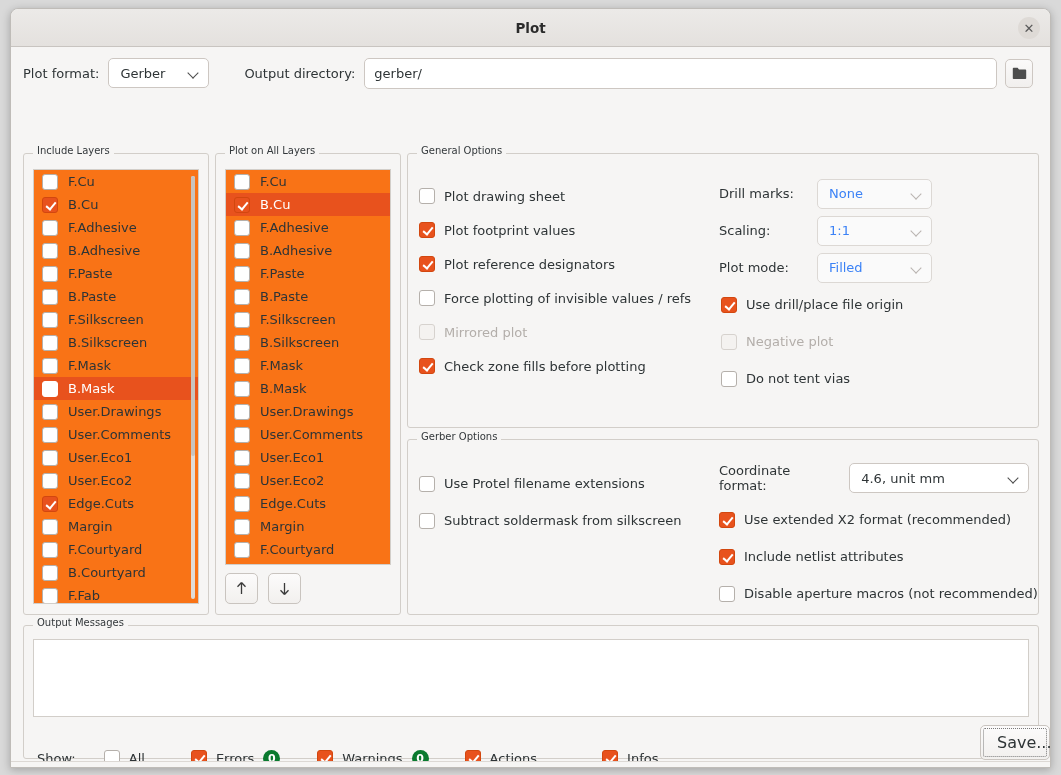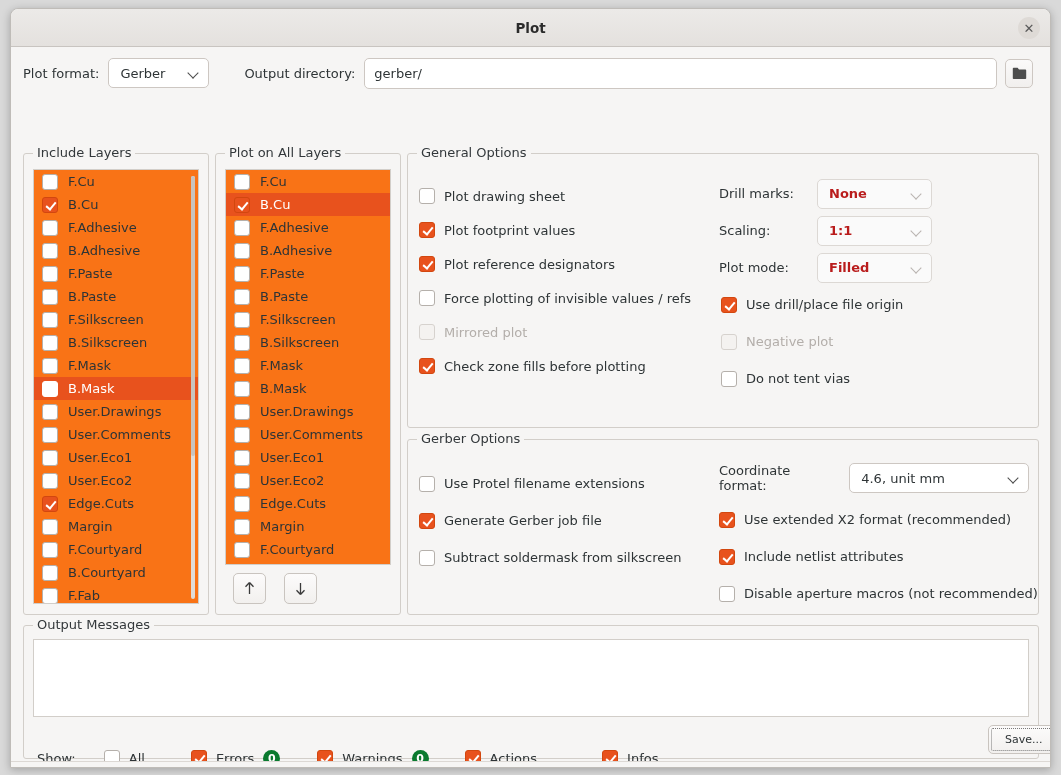--- a/index.html
+++ b/index.html
@@ -63,21 +63,21 @@
     margin-left: 8px; width: 12px; height: 12px;
     display: inline-block; position: relative;
   }
   .combo .chev::before {
     content: ""; position: absolute; left: 1px; top: 2px;
     width: 7px; height: 7px;
     border-right: 1.6px solid #4d4d4d;
     border-bottom: 1.6px solid #4d4d4d;
     transform: rotate(45deg);
   }
-  .combo.disabled { color: #b91c1c; background: #fafafa; border-color: #dcd8d4; font-weight: bold; }
+  .combo.disabled { color: #3b82f6; background: #fafafa; border-color: #dcd8d4; }
   .combo.disabled .chev::before { border-color: #b9b4b0; }
 
   .textfield {
     background: #fff;
     border: 1px solid #cdc7c2;
     border-radius: 5px;
     height: 31px;
     display: flex; align-items: center;
     padding: 0 9px;
     flex: 1;
@@ -89,34 +89,33 @@
     border-radius: 5px;
     display: flex; align-items: center; justify-content: center;
     cursor: pointer;
   }
   .btn {
     background: linear-gradient(#fcfbfb,#f2f0ee);
     border: 1px solid #c9c4bf;
     border-radius: 5px;
     padding: 7px 16px;
     cursor: pointer;
-    font-size: 11px;
+    font-size: 16px;
     color: #2e3436;
     white-space: nowrap;
-    margin-left: 8px;
   }
   .btn.focus { outline: 1px dotted #7a7a7a; outline-offset: -4px; }
 
   
   .group { position: relative; }
   .group > .group-title {
     position: absolute; top: -8px; left: 10px;
     background: #f6f5f4;
     padding: 0 4px;
-    font-size: 13px;
+    font-size: 10px;
     color: #33383b;
   }
   .group > .group-frame {
     border: 1px solid #d2cec9;
     border-radius: 3px;
     height: 100%;
   }
 
   
   .cb {
@@ -465,24 +464,20 @@
 
     <div class="group abs" style="left:396px; top:392px; width:632px; height:176px;">
       <div class="group-frame"></div>
       <div class="group-title">Gerber Options</div>
       <div class="abs" id="ger-left" style="left:12px; top:26px; width:300px;">
           <div class="chk-row" style="height: 37px;">
             <span class="cb"></span>
             <span class="ctext">Use Protel filename extensions</span>
           </div>
           <div class="chk-row" style="height: 37px;">
-            <span class="cb on"></span>
-            <span class="ctext">Generate Gerber job file</span>
-          </div>
-          <div class="chk-row" style="height: 37px;">
             <span class="cb"></span>
             <span class="ctext">Subtract soldermask from silkscreen</span>
           </div>
         </div>
       <div class="abs row" style="left:312px; top:24px; width:310px; height:30px;">
         <span class="lbl">Coordinate format:</span>
         <div class="combo" style="margin-left:8px; width:181px;">
           <span class="val">4.6, unit mm</span>
           <span class="chev"></span>
         </div>

